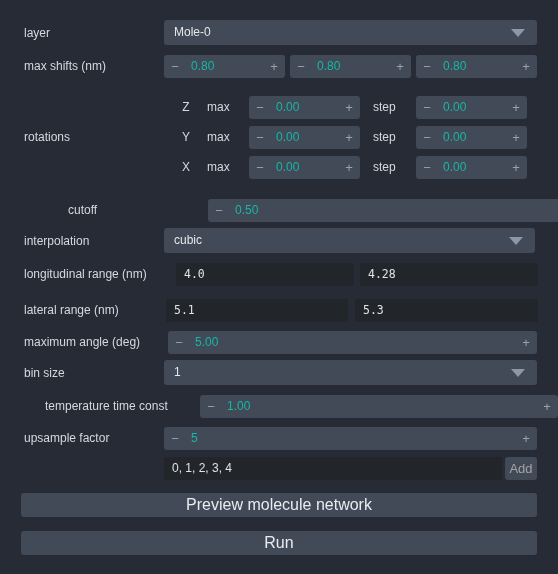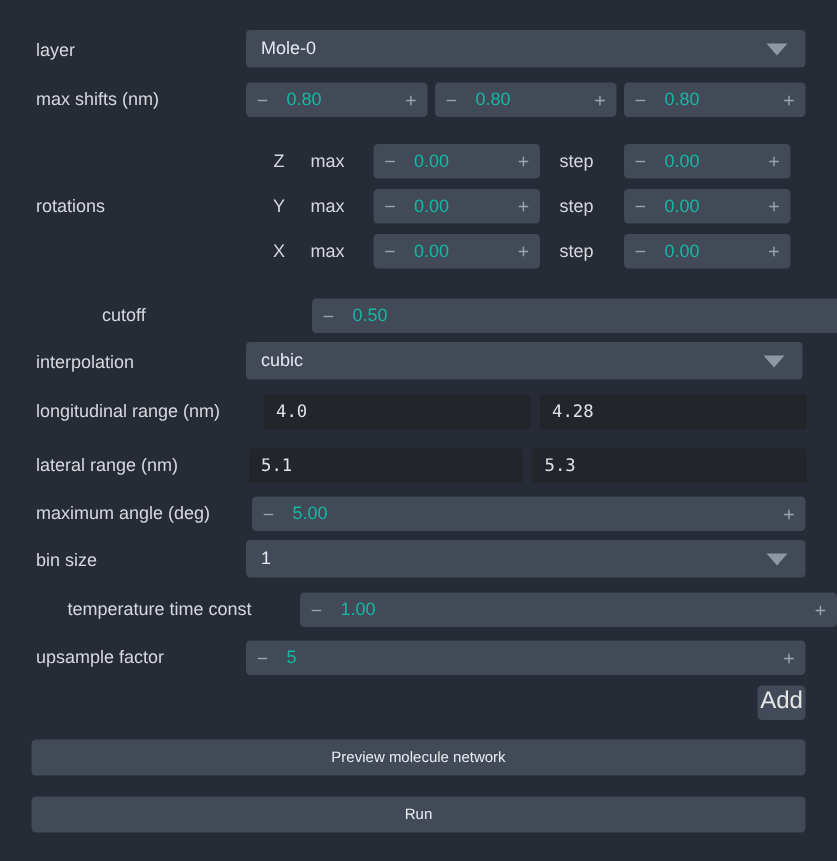--- a/index.html
+++ b/index.html
@@ -127,39 +127,39 @@
   .edit.sans .val {
     font-family: "Liberation Sans", sans-serif;
     font-size: 12px;
   }
 
   
   .btn-small {
     background: #434a57;
     border-radius: 3px;
     height: 23px;
-    color: #e5e5e5;
-    font-size: 16px;
+    color: #a3a3a3;
+    font-size: 13px;
     display: flex;
     align-items: center;
     justify-content: center;
     cursor: pointer;
     box-sizing: border-box;
   }
 
   
   .btn-wide {
     position: absolute;
     left: 21px;
     width: 516px;
     height: 24px;
     background: #434a57;
     border-radius: 3px;
     color: #e8ecf1;
-    font-size: 10px;
+    font-size: 16px;
     display: flex;
     align-items: center;
     justify-content: center;
     cursor: pointer;
     box-sizing: border-box;
   }
 
   
   .rot-axis {
     position: absolute;
@@ -327,19 +327,22 @@
   <div class="row" style="top:425px;">
     <span class="label w-left">upsample factor</span>
     <div class="spin" style="position:absolute;left:164px;width:373px;">
       <span class="minus">−</span>
       <span class="val">5</span>
       <span class="plus">+</span>
     </div>
   </div>
 
   <div class="row" style="top:455px;">
+    <div class="edit sans" style="position:absolute;left:164px;width:338px;">
+      <span class="val">0, 1, 2, 3, 4</span>
+    </div>
     <div class="btn-small" style="position:absolute;left:505px;width:32px;">Add</div>
   </div>
 
   <div class="btn-wide" style="top:493px;">Preview molecule network</div>
   <div class="btn-wide" style="top:531px;">Run</div>
 
 </div>
 
 </body></html>

